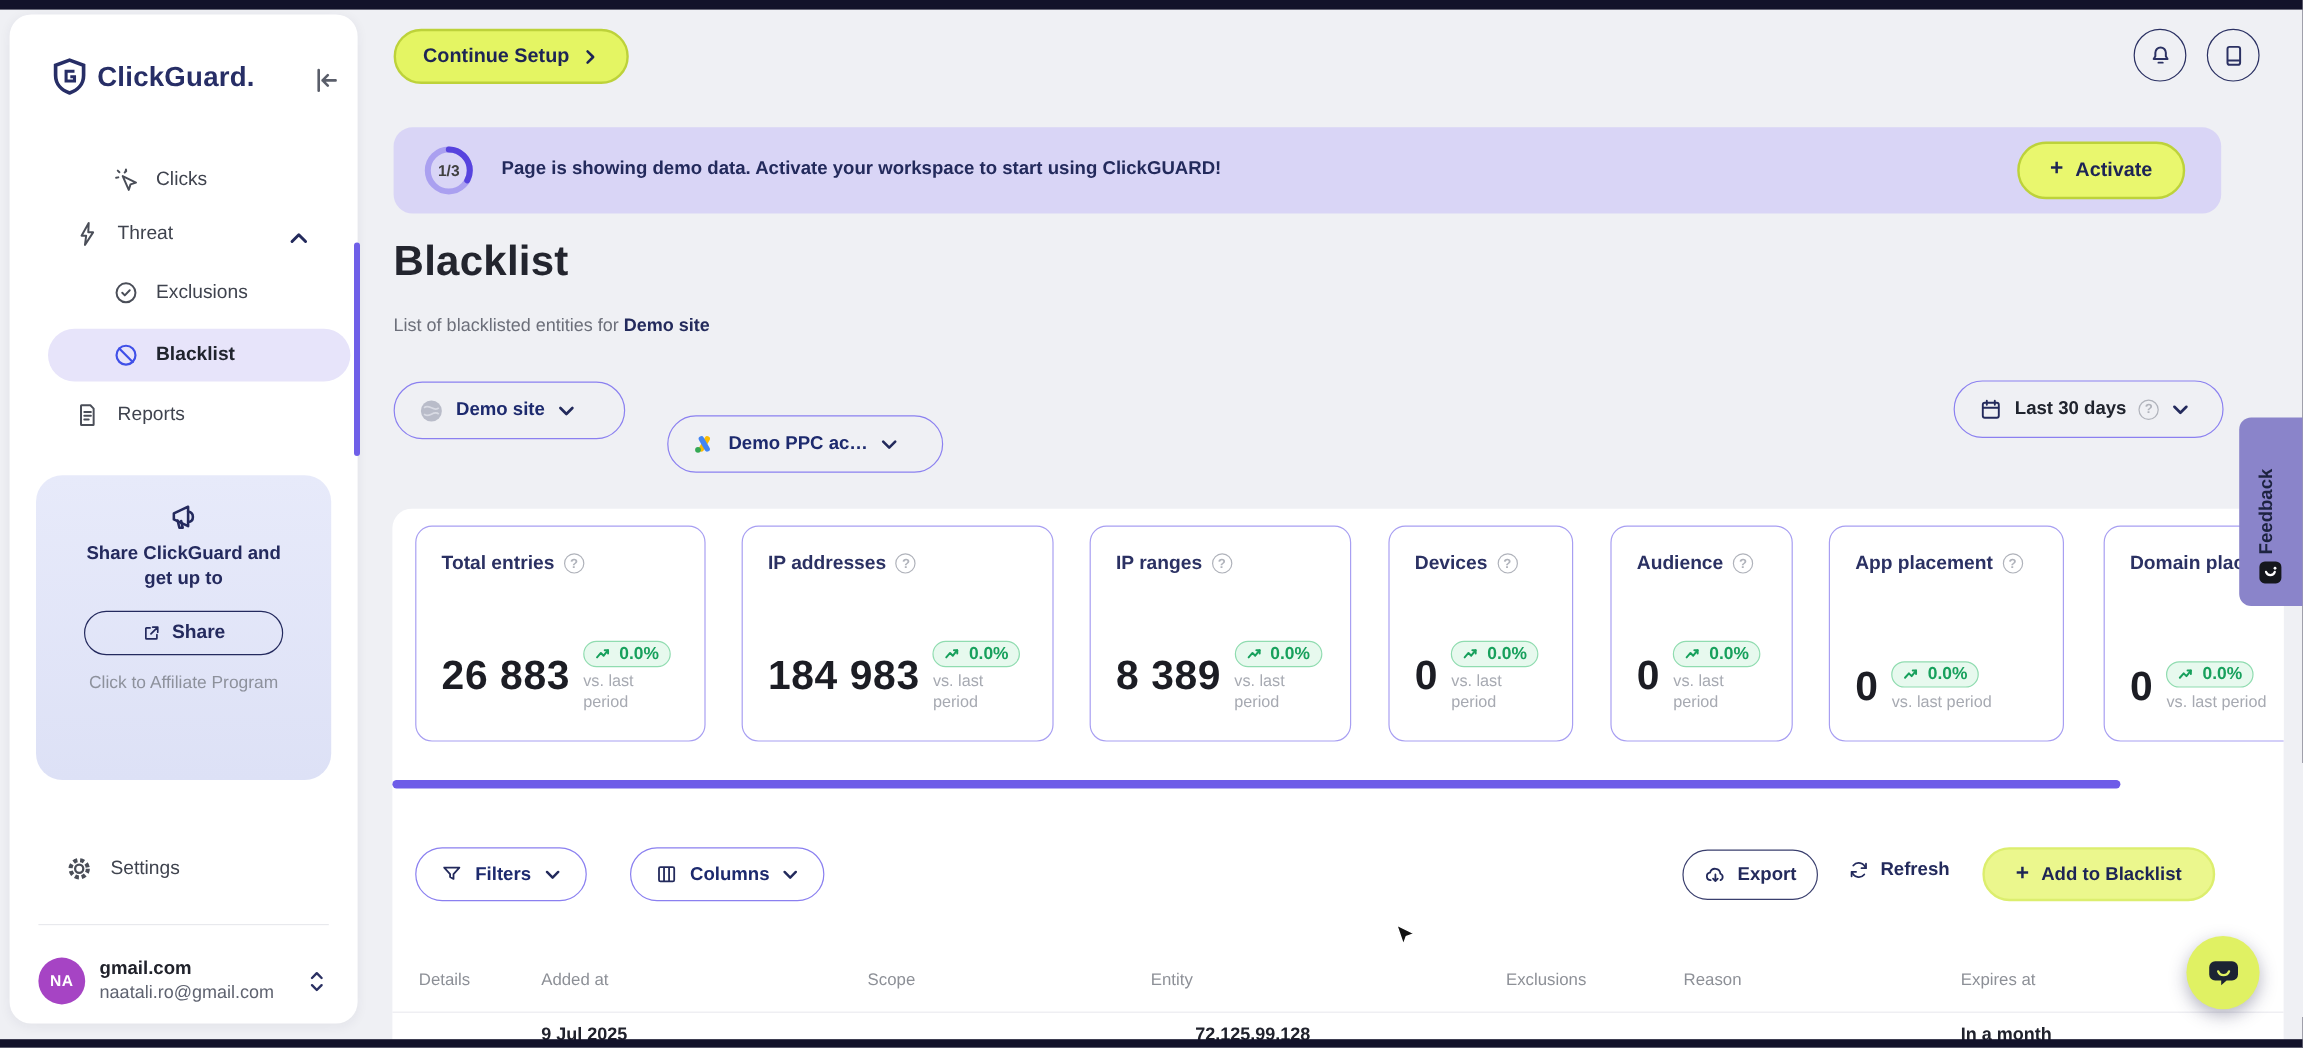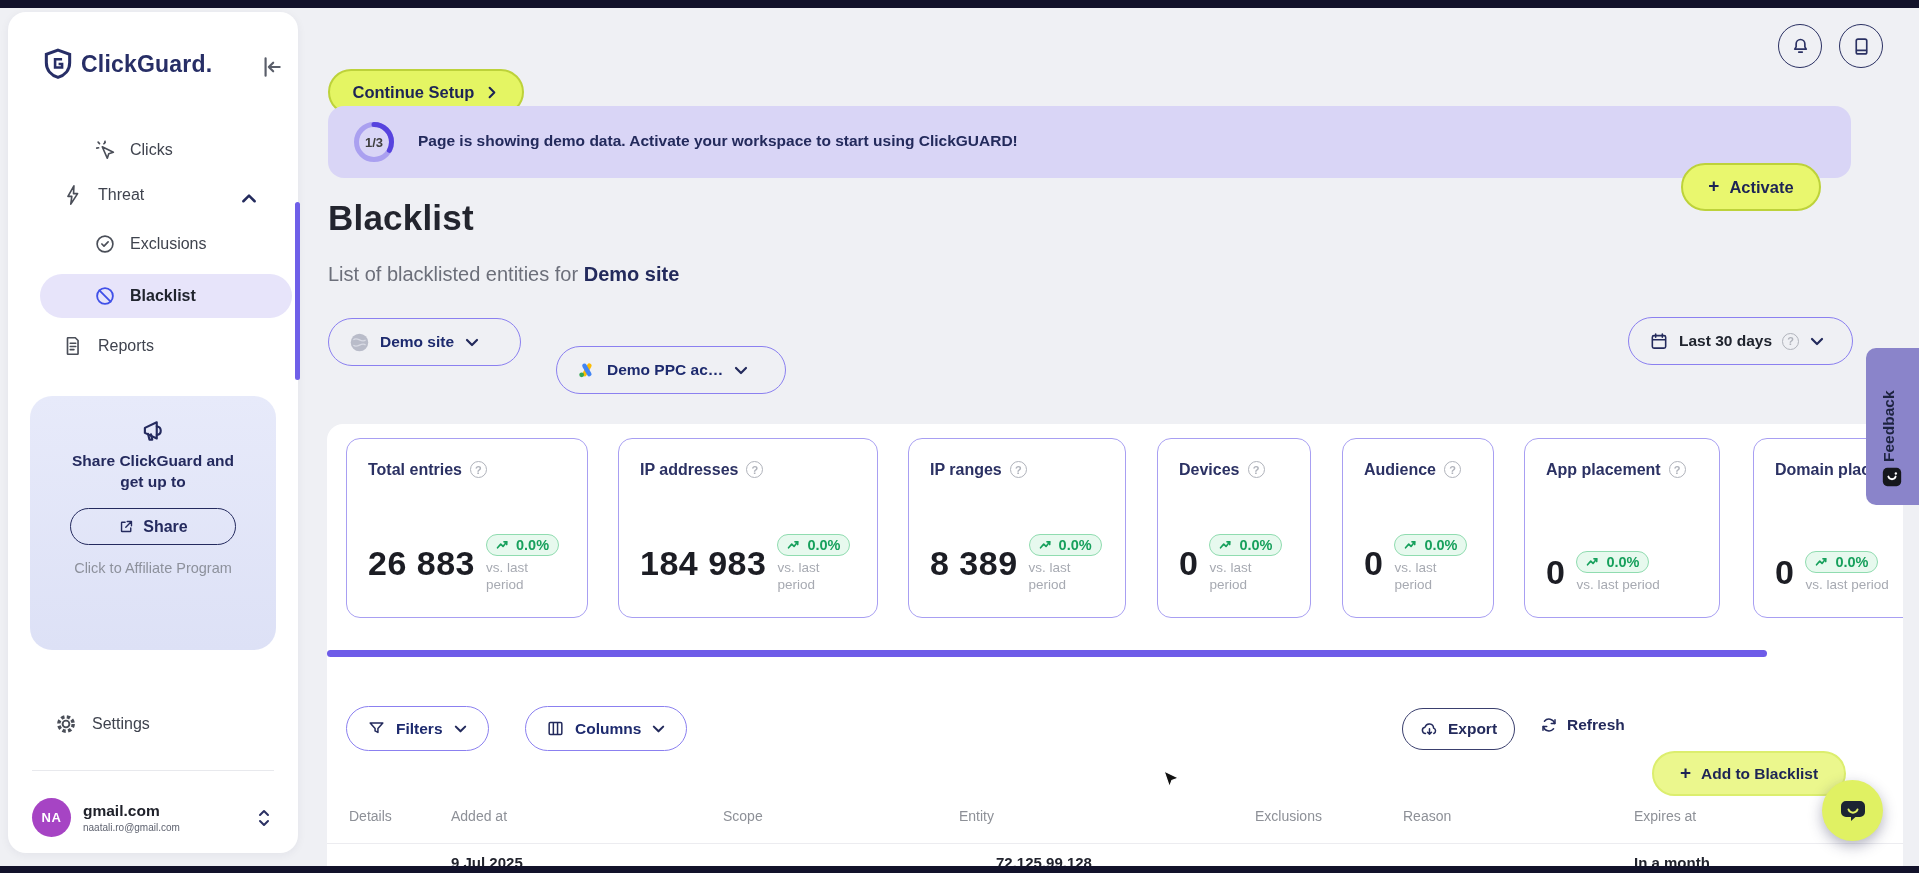--- a/index.html
+++ b/index.html
@@ -57,28 +57,28 @@
   .promo .share-btn .ic { width:17px; height:17px; }
   .promo .p-aff { margin-top:15px; font-size:14.5px; color:#8d919c; cursor:pointer; }
 
   .nav-settings { left:46px; top:700px; }
   .nav-settings .ic { width:24px; height:24px; }
   .side-divider { position:absolute; left:24px; top:758px; width:242px; height:1px; background:#e8e9ed; }
   .account { position:absolute; left:24px; top:786px; width:244px; display:flex; align-items:center; cursor:pointer; }
   .avatar { width:39px; height:39px; border-radius:50%; background:#a644c4; color:#fff; font-size:13px; font-weight:700; display:flex; align-items:center; justify-content:center; letter-spacing:.5px; }
   .acct-text { margin-left:12px; }
   .acct-name { font-size:15.5px; font-weight:700; color:#20222b; }
-  .acct-email { font-size:10px; color:#5f6370; margin-top:2px; }
+  .acct-email { font-size:15px; color:#5f6370; margin-top:2px; }
   .acct-chev { position:absolute; right:4px; top:10px; width:16px; height:20px; color:#2b3163; }
 
   
   .btn-lime {
     display:flex; align-items:center; justify-content:center; gap:10px;
     background:#e4f563; border:2px solid #bdd23a; border-radius:24px;
-    color:#1d2455; font-weight:700; font-size:16.5px; cursor:pointer;margin-top:45px;
+    color:#1d2455; font-weight:700; font-size:16.5px; cursor:pointer;
   }
   .continue-setup { position:absolute; left:328px; top:24px; width:196px; height:46px; }
   .icon-circle {
     position:absolute; top:24px; width:44px; height:44px; border-radius:50%;
     border:1.5px solid #2b3163; display:flex; align-items:center; justify-content:center;
     color:#2b3163; cursor:pointer;
   }
   .bell-circle { left:1778px; }
   .docs-circle { left:1839px; }
   .icon-circle .ic { width:21px; height:21px; }
@@ -87,21 +87,21 @@
     position:absolute; left:328px; top:106px; width:1523px; height:72px;
     background:#d9d5f6; border-radius:16px;
   }
   .ring-wrap { position:absolute; left:24px; top:14px; width:44px; height:44px; }
   .ring-label { position:absolute; left:0; top:0; width:44px; height:44px; display:flex; align-items:center; justify-content:center; font-size:13px; font-weight:700; color:#404040; }
   .banner-msg { position:absolute; left:90px; top:26px; font-size:15.5px; font-weight:600; color:#232a5c; }
   .activate-btn { position:absolute; right:30px; top:12px; width:140px; height:48px; background:#e9f76e; }
   .plus-glyph { font-size:19px; font-weight:600; margin-top:-2px; }
 
   .page-title { position:absolute; left:328px; top:198px; font-size:35px; font-weight:800; color:#23252e; letter-spacing:.2px; }
-  .page-subtitle { position:absolute; left:328px; top:263px; font-size:20px; color:#6c6f7a; }
+  .page-subtitle { position:absolute; left:328px; top:263px; font-size:15px; color:#6c6f7a; }
   .page-subtitle b { color:#232a5c; font-weight:700; }
 
   .pill {
     position:absolute; height:48px; border:1.5px solid #8b80f0; border-radius:25px;
     display:flex; align-items:center; gap:10px; padding:0 20px;
     color:#1d2a6e; font-size:15.5px; font-weight:600; cursor:pointer; background:transparent;
   }
   .pill .chev { width:16px; height:16px; color:#232a5c; }
   .pill-site { left:328px; top:318px; width:193px; }
   .pill-ppc  { left:556px; top:318px; width:230px;margin-top:28px; }

